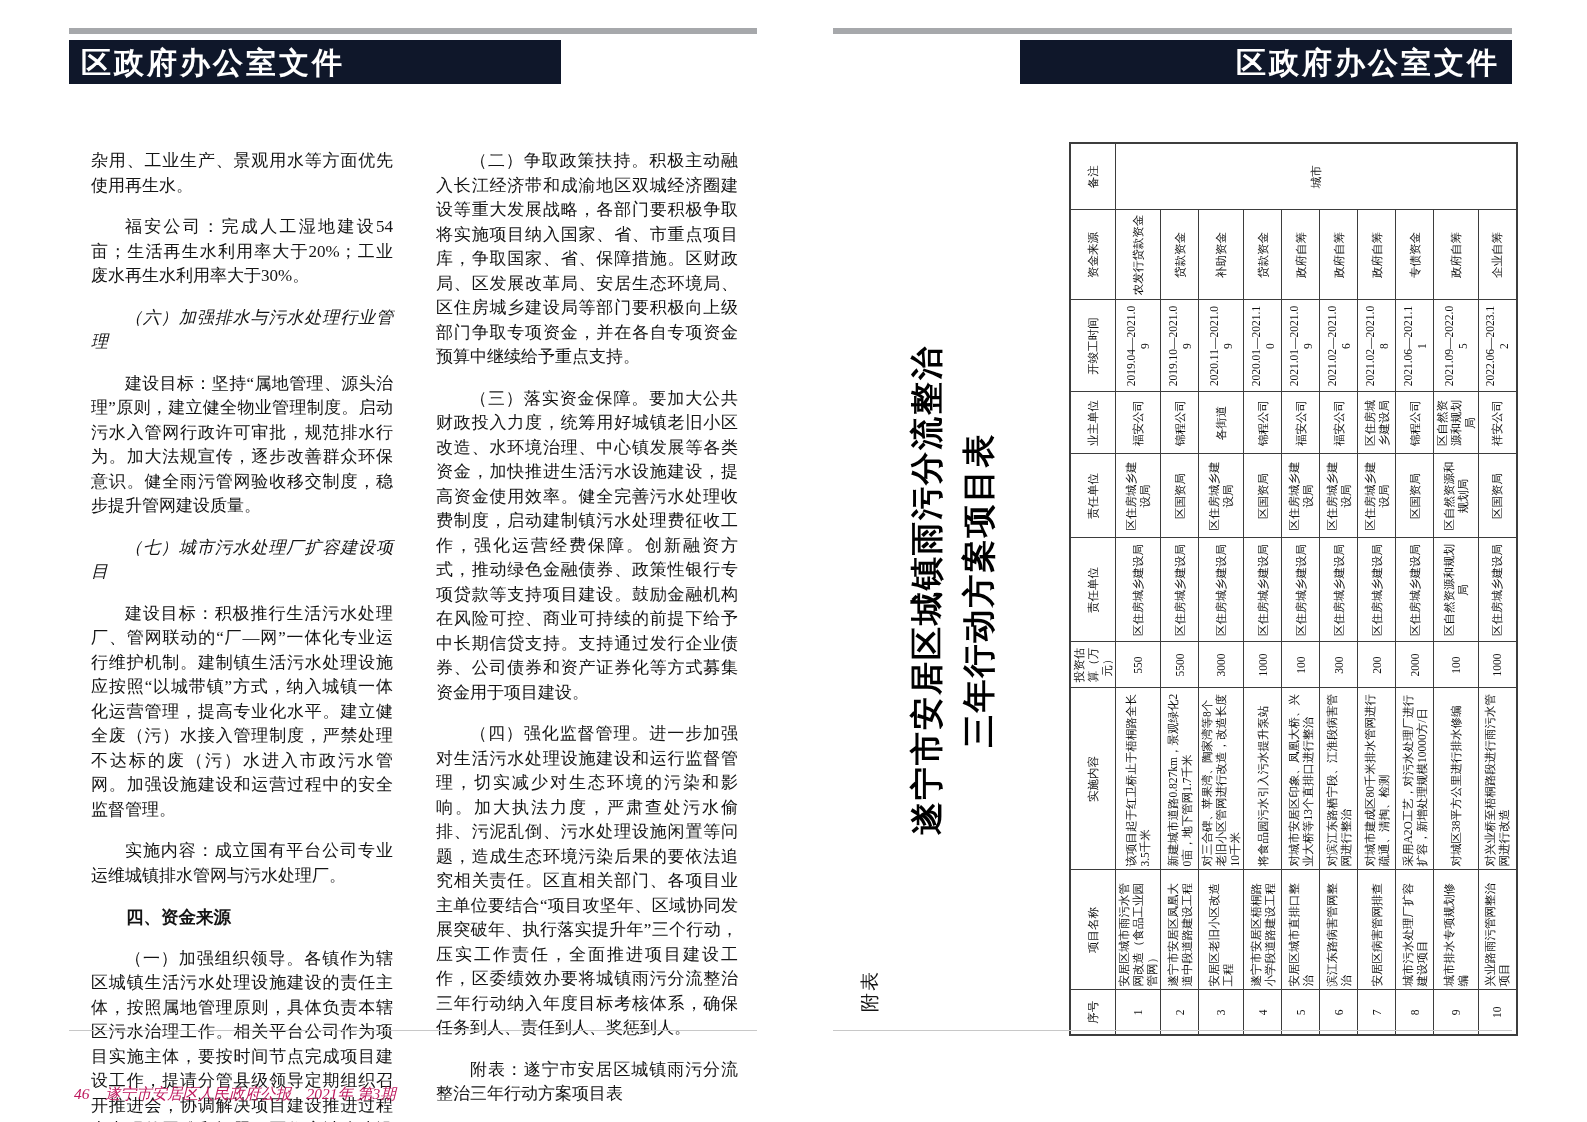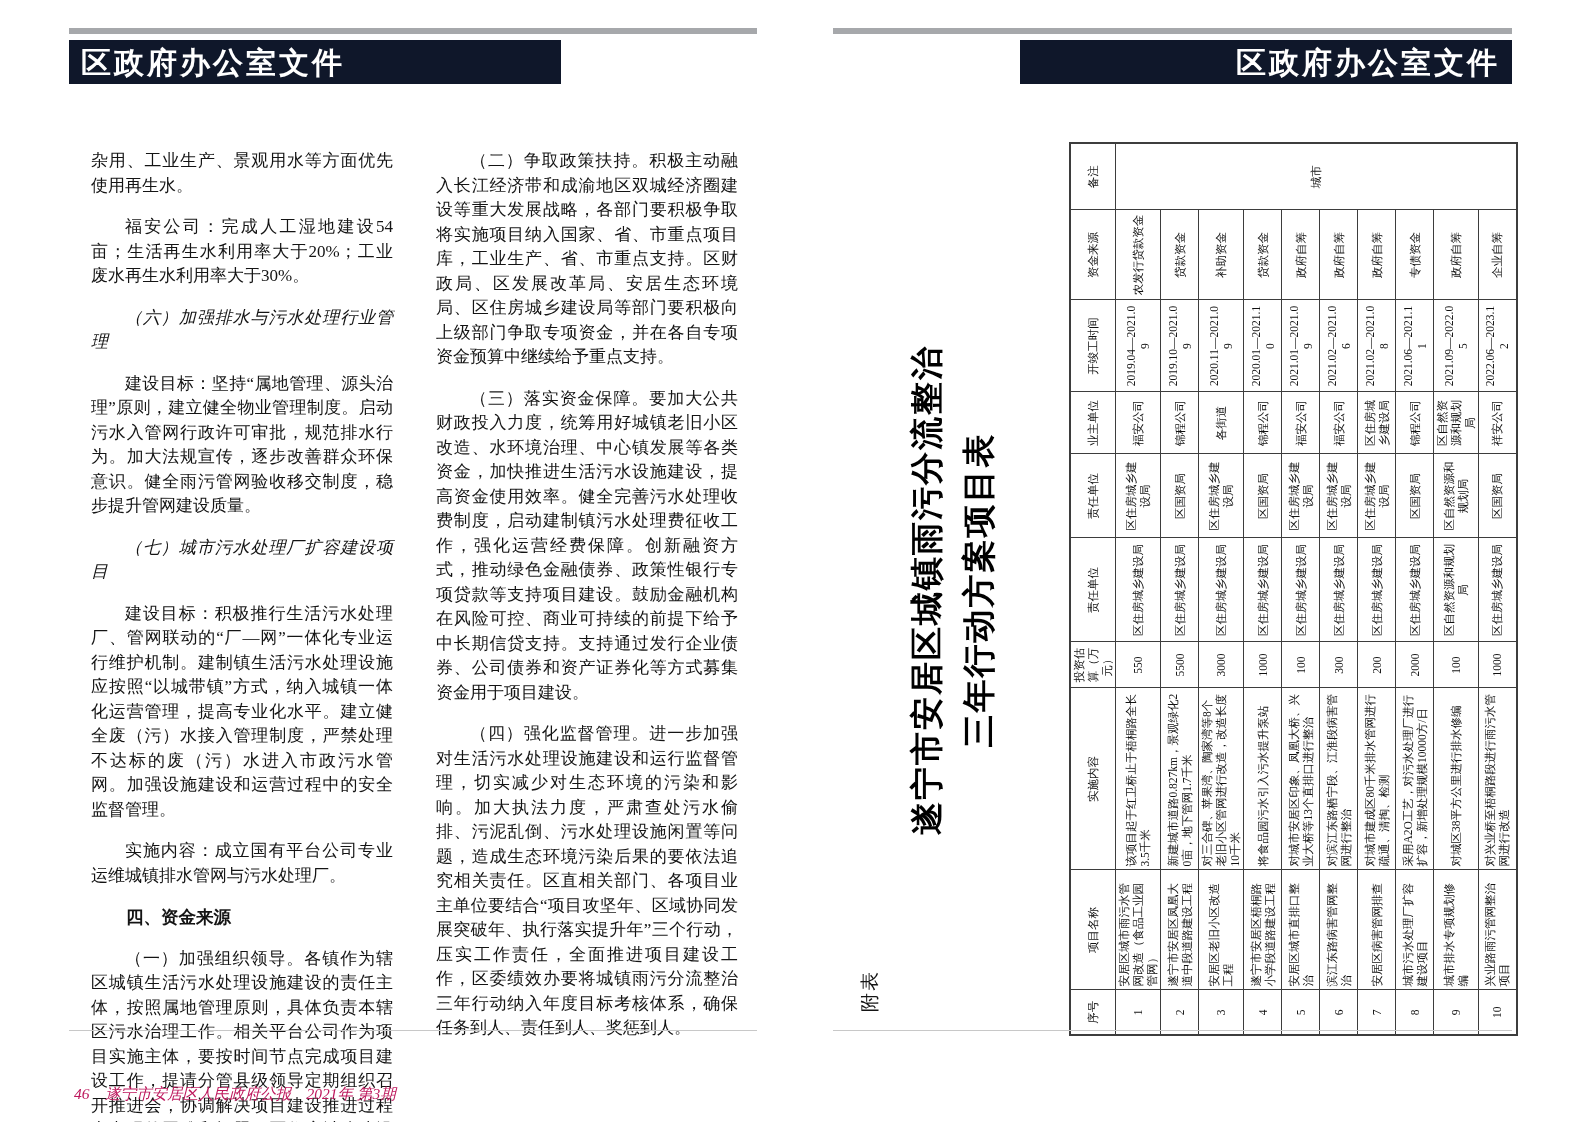--- a/index.html
+++ b/index.html
@@ -79,23 +79,24 @@
     <p class="indent ">福安公司：完成人工湿地建设54亩；生活再生水利用率大于20%；工业废水再生水利用率大于30%。</p>
     <p class="indent kaiti ">（六）加强排水与污水处理行业管理</p>
     <p class="indent ">建设目标：坚持“属地管理、源头治理”原则，建立健全物业管理制度。启动污水入管网行政许可审批，规范排水行为。加大法规宣传，逐步改善群众环保意识。健全雨污管网验收移交制度，稳步提升管网建设质量。</p>
     <p class="indent kaiti ">（七）城市污水处理厂扩容建设项目</p>
     <p class="indent ">建设目标：积极推行生活污水处理厂、管网联动的“厂—网”一体化专业运行维护机制。建制镇生活污水处理设施应按照“以城带镇”方式，纳入城镇一体化运营管理，提高专业化水平。建立健全废（污）水接入管理制度，严禁处理不达标的废（污）水进入市政污水管网。加强设施建设和运营过程中的安全监督管理。</p>
     <p class="indent ">实施内容：成立国有平台公司专业运维城镇排水管网与污水处理厂。</p>
     <p class="indent boldp ">四、资金来源</p>
     <p class="indent ">（一）加强组织领导。各镇作为辖区城镇生活污水处理设施建设的责任主体，按照属地管理原则，具体负责本辖区污水治理工作。相关平台公司作为项目实施主体，要按时间节点完成项目建设工作，提请分管县级领导定期组织召开推进会，协调解决项目建设推进过程中出现的困难和问题。区住房城乡建设局作为行业主管部门，负责城市生活污水治理工作，统筹安排好雨污管网分流改造重点工作，确保工作落地落实。</p>
   </div>
 <div class="textcol" id="col2">
-    <p class="indent ">（二）争取政策扶持。积极主动融入长江经济带和成渝地区双城经济圈建设等重大发展战略，各部门要积极争取将实施项目纳入国家、省、市重点项目库，工业生产、省、市重点支持。区财政局、区发展改革局、安居生态环境局、区住房城乡建设局等部门要积极向上级部门争取专项资金，并在各自专项资金预算中继续给予重点支持。</p>
+    <p class="indent ">（二）争取政策扶持。积极主动融入长江经济带和成渝地区双城经济圈建设等重大发展战略，各部门要积极争取将实施项目纳入国家、省、市重点项目库，争取国家、省、保障措施。区财政局、区发展改革局、安居生态环境局、区住房城乡建设局等部门要积极向上级部门争取专项资金，并在各自专项资金预算中继续给予重点支持。</p>
     <p class="indent ">（三）落实资金保障。要加大公共财政投入力度，统筹用好城镇老旧小区改造、水环境治理、中心镇发展等各类资金，加快推进生活污水设施建设，提高资金使用效率。健全完善污水处理收费制度，启动建制镇污水处理费征收工作，强化运营经费保障。创新融资方式，推动绿色金融债券、政策性银行专项贷款等支持项目建设。鼓励金融机构在风险可控、商业可持续的前提下给予中长期信贷支持。支持通过发行企业债券、公司债券和资产证券化等方式募集资金用于项目建设。</p>
     <p class="indent ">（四）强化监督管理。进一步加强对生活污水处理设施建设和运行监督管理，切实减少对生态环境的污染和影响。加大执法力度，严肃查处污水偷排、污泥乱倒、污水处理设施闲置等问题，造成生态环境污染后果的要依法追究相关责任。区直相关部门、各项目业主单位要结合“项目攻坚年、区域协同发展突破年、执行落实提升年”三个行动，压实工作责任，全面推进项目建设工作，区委绩效办要将城镇雨污分流整治三年行动纳入年度目标考核体系，确保任务到人、责任到人、奖惩到人。</p>
+    <p class="indent mt">附表：遂宁市安居区城镇雨污分流整治三年行动方案项目表</p>
   </div>
 
 <div id="rotated">
   <div id="attach-label">附表</div>
   <div id="tbl-title">
     <div>遂宁市安居区城镇雨污分流整治</div>
     <div>三年行动方案项目表</div>
   </div>
   <table id="ptable">
     <colgroup>

